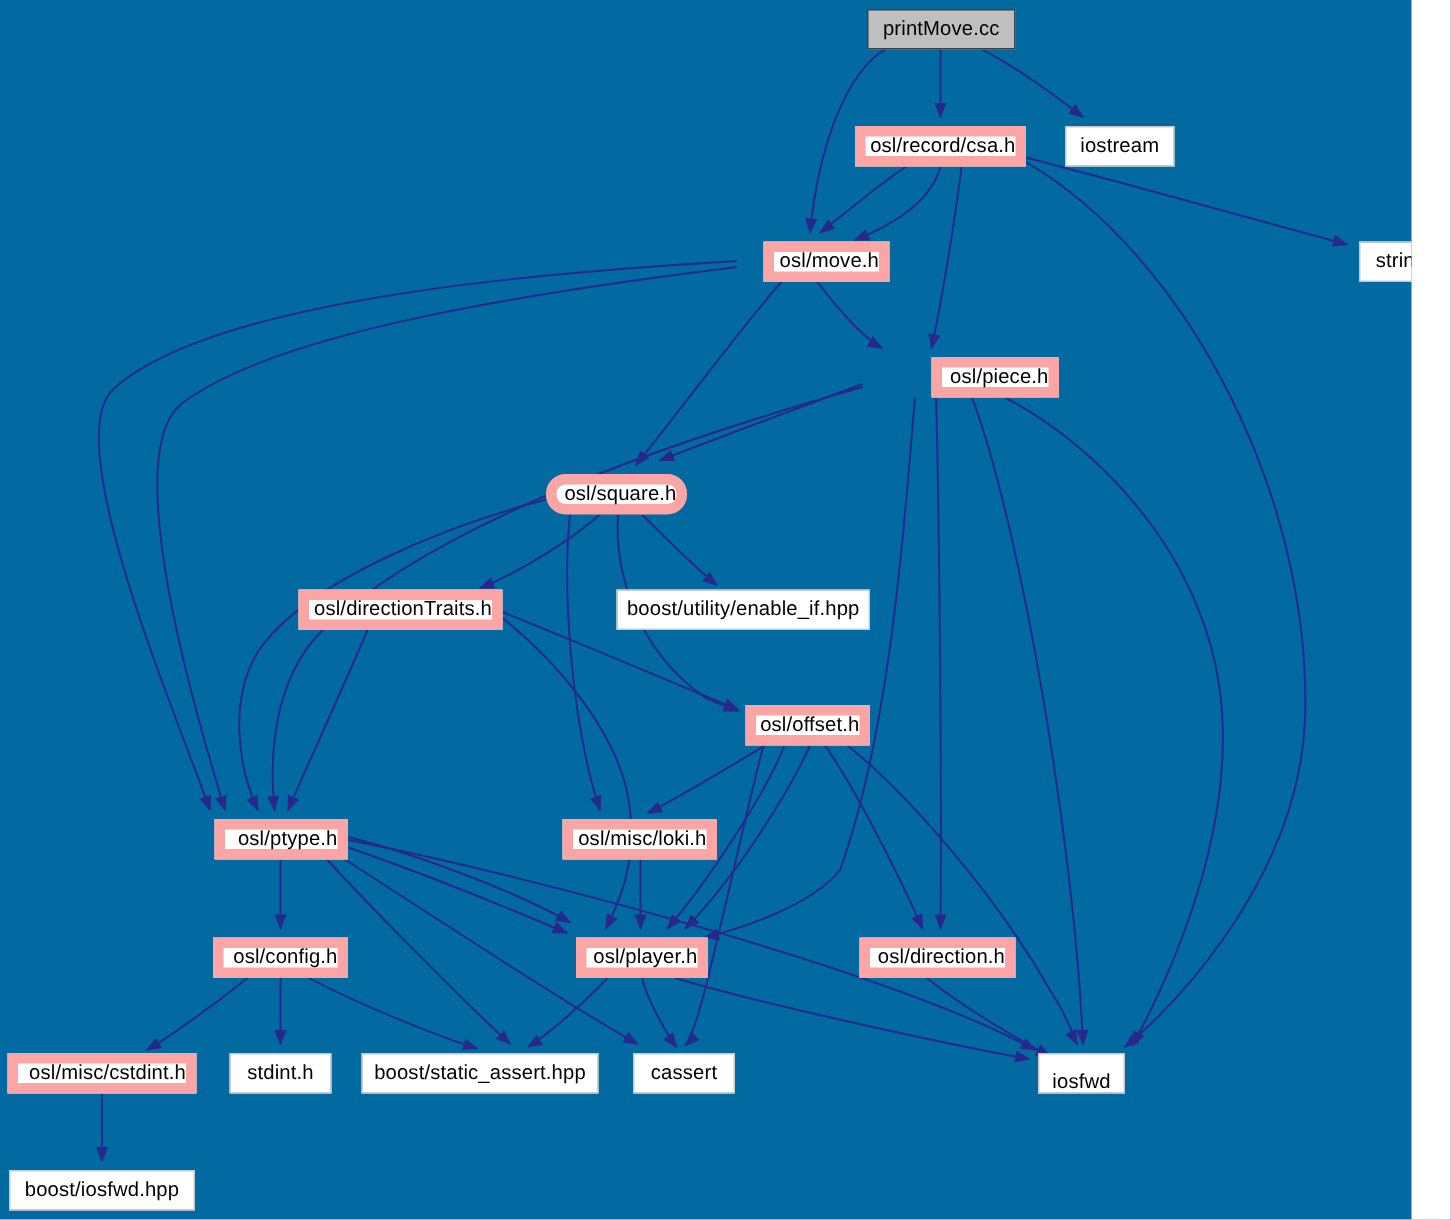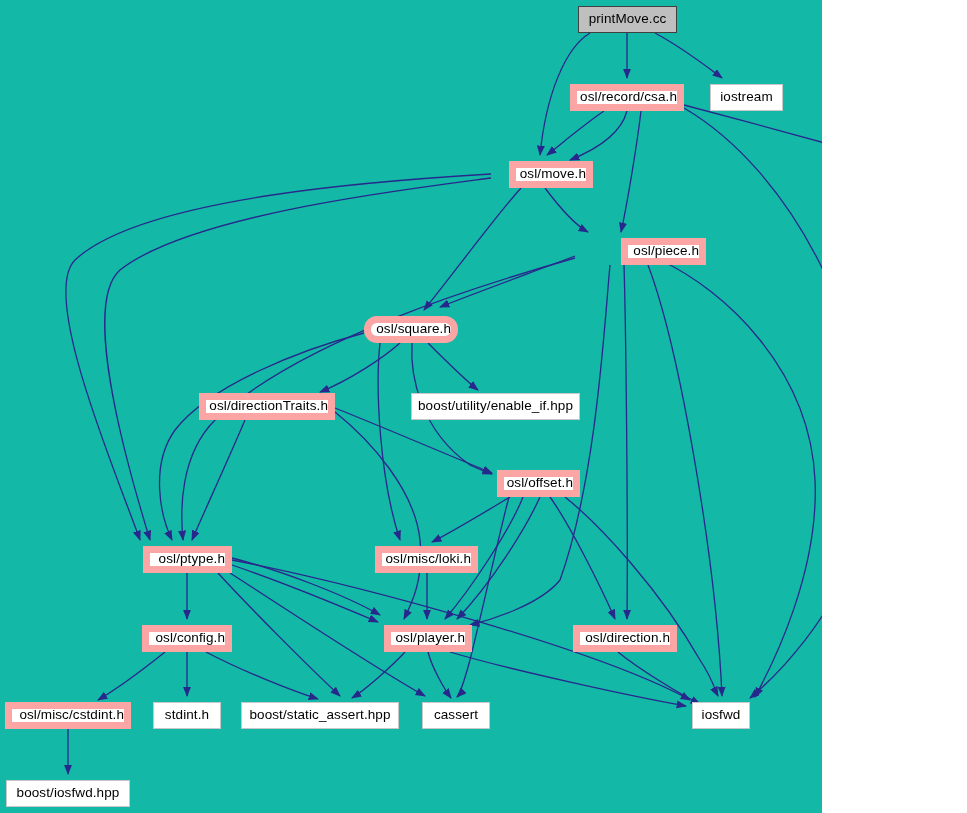--- a/index.html
+++ b/index.html
@@ -2,23 +2,23 @@
 <html><head>
 <meta charset="utf-8">
 <style>
   html, body {
     margin: 0;
     padding: 0;
     background: #ffffff;
   }
   #graph-root {
     position: relative;
-    width: 822px;
+    width: 941px;
     height: 813px;
-    background: #14b8a6;
+    background: #0369a1;
     font-family: "Liberation Sans", sans-serif;
     overflow: hidden;
   }
   #edge-layer {
     position: absolute;
     left: 0;
     top: 0;
     width: 967px;
     height: 813px;
     pointer-events: none;
@@ -161,20 +161,20 @@
       </div>
       <div class="gnode external" style="left: 153px; top: 702px; width: 68px; height: 27px;">
         <span class="lbl">stdint.h</span>
       </div>
       <div class="gnode external" style="left: 241px; top: 702px; width: 158px; height: 27px;">
         <span class="lbl">boost/static_assert.hpp</span>
       </div>
       <div class="gnode external" style="left: 422px; top: 702px; width: 68px; height: 27px;">
         <span class="lbl">cassert</span>
       </div>
-      <div class="gnode external" style="left: 692px; top: 702px; width: 58px; height: 27px;">
+      <div class="gnode external" style="left: 692px; top: 702px; width: 58px; height: 27px; align-items: flex-end;">
         <span class="lbl">iosfwd</span>
       </div>
       <div class="gnode external" style="left: 6px; top: 780px; width: 124px; height: 27px;">
         <span class="lbl">boost/iosfwd.hpp</span>
       </div>
     </div>
 </div>
 
 </body></html>

